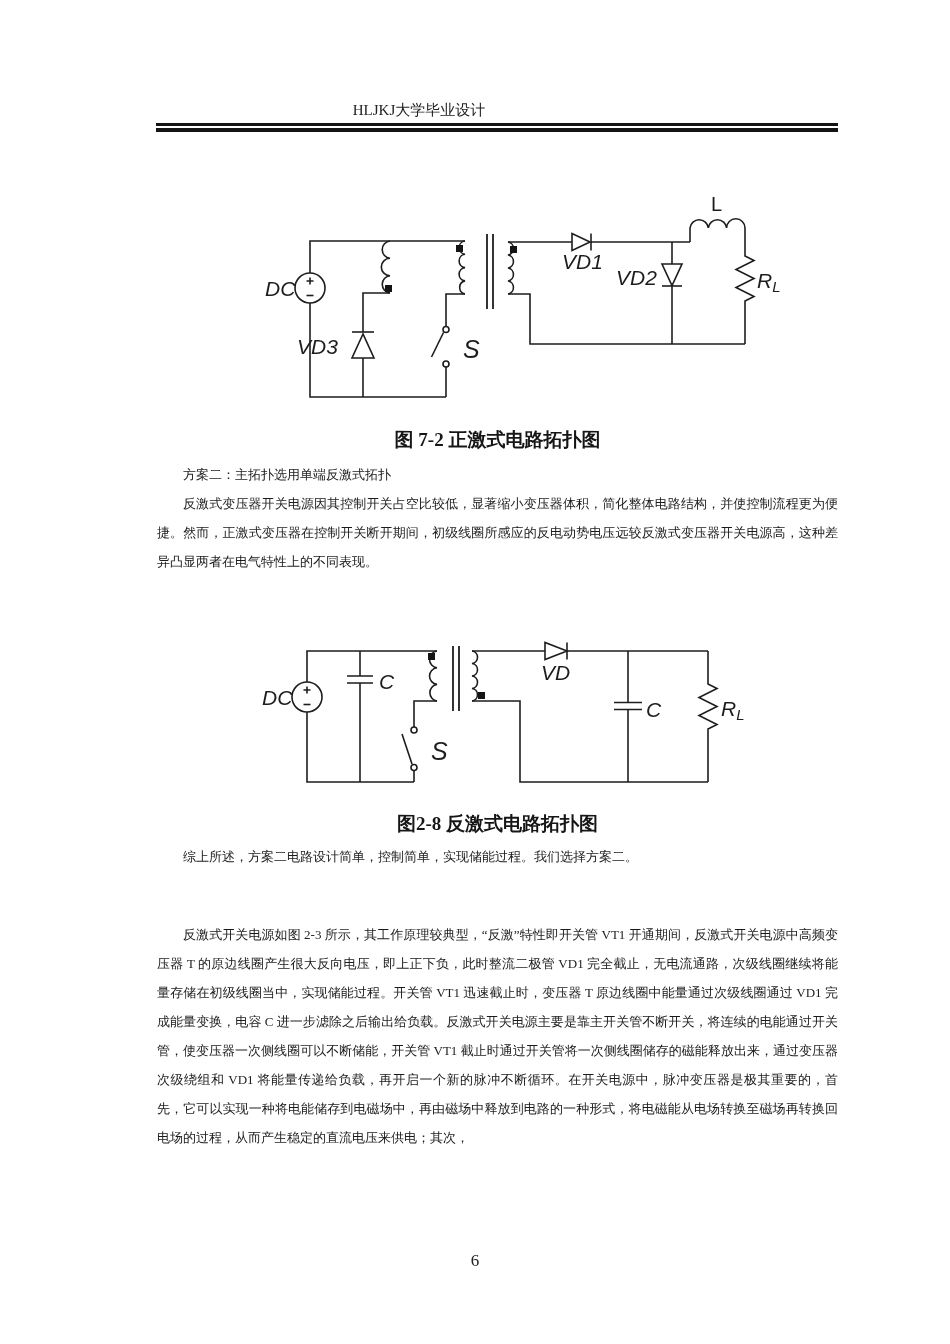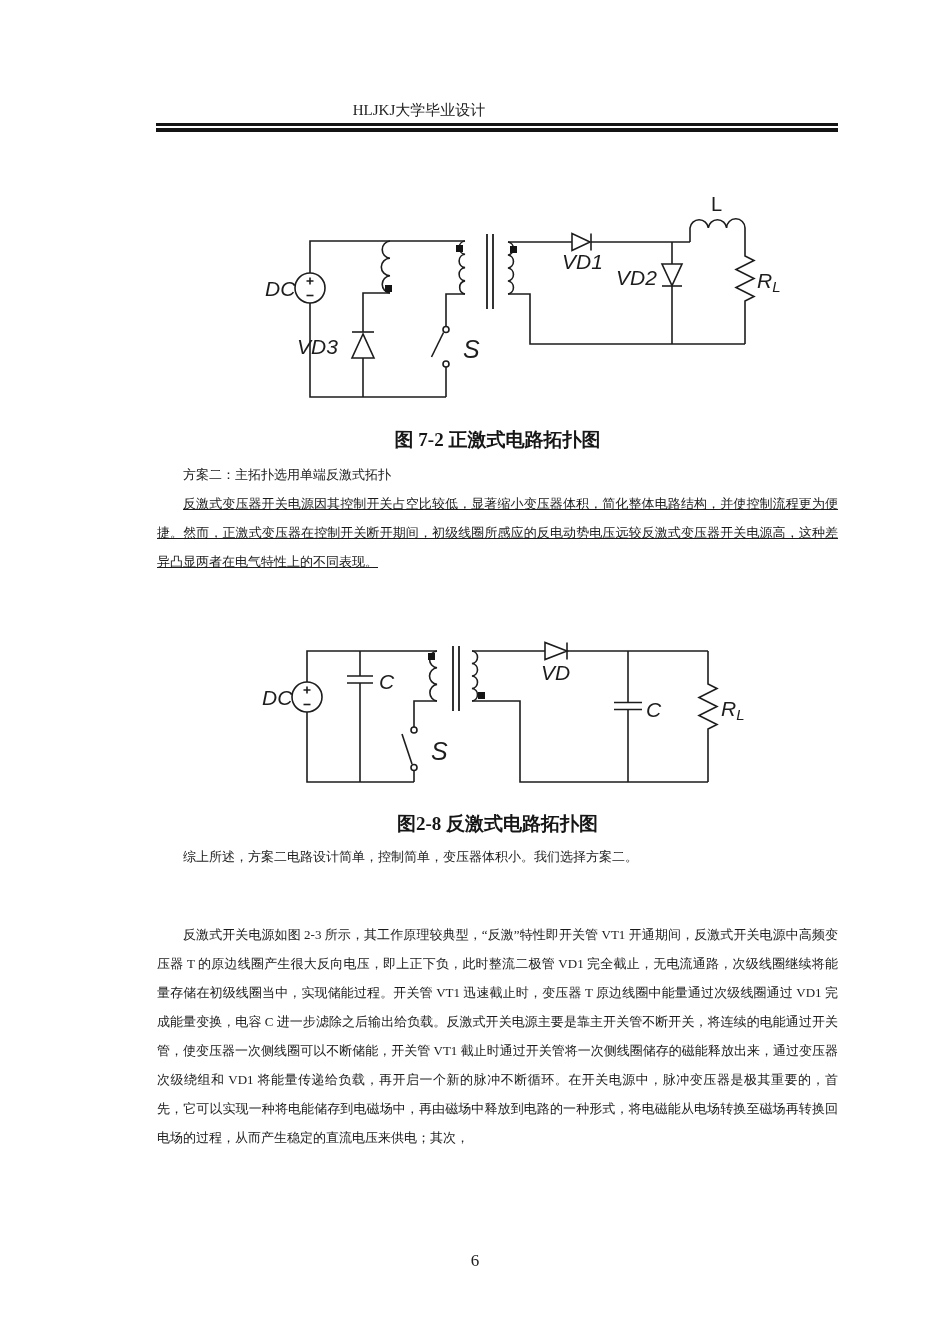--- a/index.html
+++ b/index.html
@@ -21,21 +21,21 @@
     left:157px;width:681px;text-align:center;font-weight:700;
     font-size:19px;line-height:21px;color:#161616;
   }
   .cap1{top:429px;}
   .cap2{top:813px;}
   .para{
     left:157px;width:681px;font-size:13px;line-height:29px;
     text-align:justify;text-indent:2em;color:#1b1b1b;
   }
   .p1{top:460px;text-align:left;}
-  .p2{top:489px;text-decoration:underline;}
+  .p2{top:489px;}
   .p3{top:842px;}
   .p4{top:920px;}
   .pagenum{
     top:1251px;left:0;width:950px;text-align:center;
     font-size:17px;line-height:20px;color:#222;
   }
   svg text{
     font-family:"Liberation Sans","DejaVu Sans",sans-serif;
     font-style:italic;fill:#1d1d1d;stroke:none;
   }
@@ -162,16 +162,16 @@
   <text x="262" y="705" font-size="21">DC</text>
   <text x="379" y="689" font-size="21">C</text>
   <text x="431" y="760" font-size="25">S</text>
   <text x="541" y="680" font-size="21">VD</text>
   <text x="646" y="717" font-size="21">C</text>
   <text x="721" y="716" font-size="21"><tspan>R</tspan><tspan font-size="15" dy="4">L</tspan></text>
 </svg>
 
 <div class="abs caption cap2">图2-8 反激式电路拓扑图</div>
 
-<div class="abs para p3">综上所述，方案二电路设计简单，控制简单，变压器体积小。我们选择方案二。</div>
+<div class="abs para p3">综上所述，方案二电路设计简单，控制简单，实现储能过程。我们选择方案二。</div>
 <div class="abs para p4">反激式开关电源如图 2-3 所示，其工作原理较典型，“反激”特性即开关管 VT1 开通期间，反激式开关电源中高频变压器 T 的原边线圈产生很大反向电压，即上正下负，此时整流二极管 VD1 完全截止，无电流通路，次级线圈继续将能量存储在初级线圈当中，实现储能过程。开关管 VT1 迅速截止时，变压器 T 原边线圈中能量通过次级线圈通过 VD1 完成能量变换，电容 C 进一步滤除之后输出给负载。反激式开关电源主要是靠主开关管不断开关，将连续的电能通过开关管，使变压器一次侧线圈可以不断储能，开关管 VT1 截止时通过开关管将一次侧线圈储存的磁能释放出来，通过变压器次级绕组和 VD1 将能量传递给负载，再开启一个新的脉冲不断循环。在开关电源中，脉冲变压器是极其重要的，首先，它可以实现一种将电能储存到电磁场中，再由磁场中释放到电路的一种形式，将电磁能从电场转换至磁场再转换回电场的过程，从而产生稳定的直流电压来供电；其次，</div>
 
 <div class="abs pagenum">6</div>
 
 </body></html>

